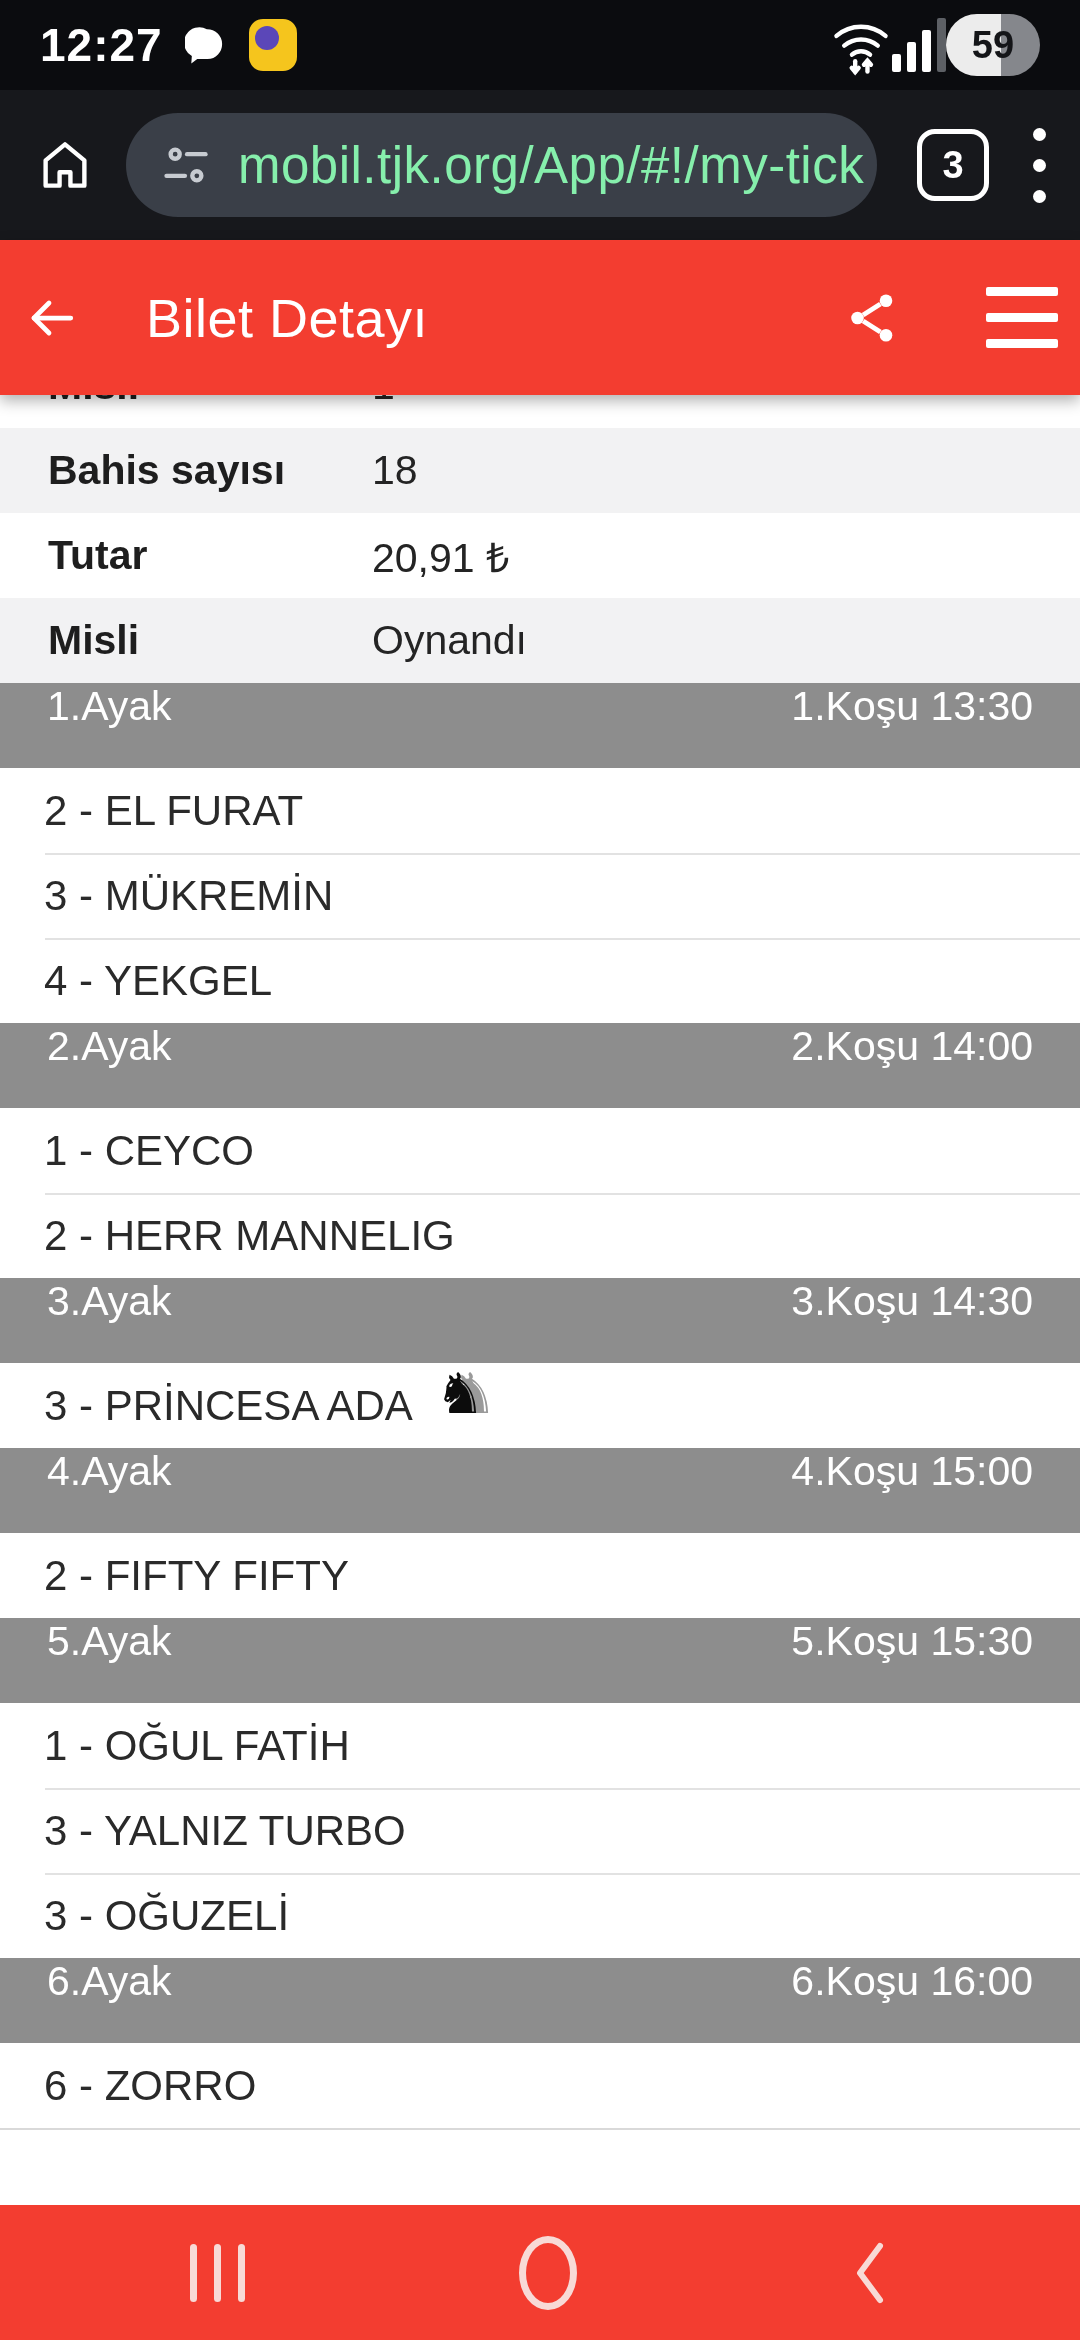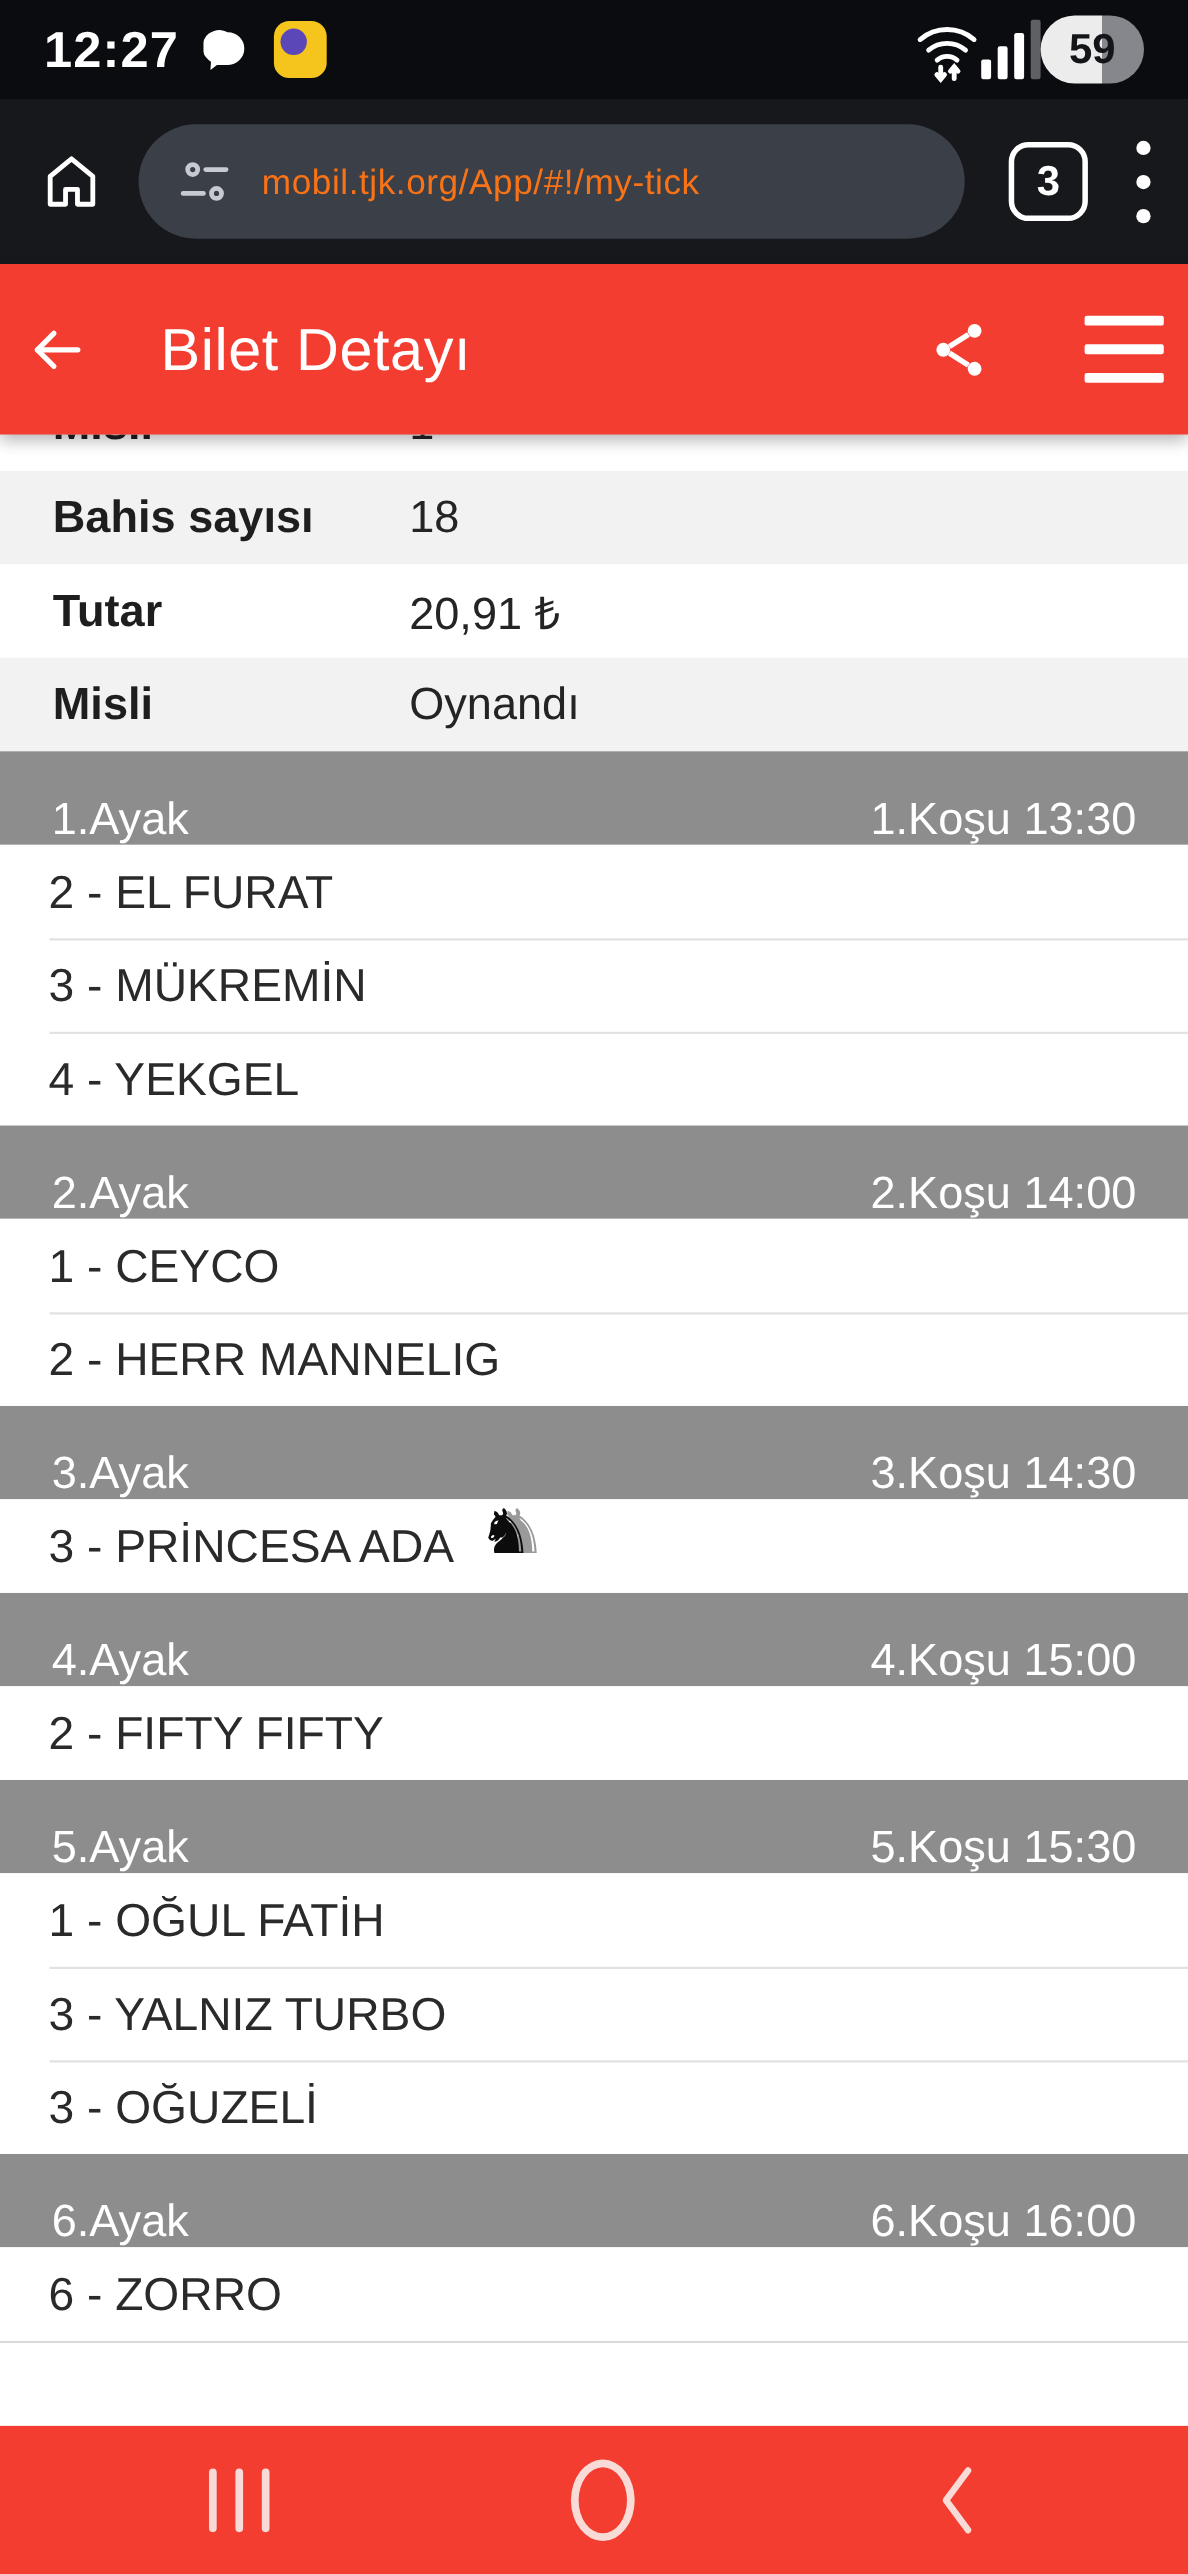--- a/index.html
+++ b/index.html
@@ -50,21 +50,21 @@
     flex:0 0 auto;
   }
   .home-btn { width:62px; height:62px; flex:0 0 auto; }
   .url-pill {
     flex:1; height:104px; margin:0 40px 0 30px;
     background:#3a3f48; border-radius:52px;
     display:flex; align-items:center; padding:0 34px; gap:26px;
     overflow:hidden; white-space:nowrap;
   }
   .tune-icon { width:52px; height:52px; flex:0 0 auto; }
-  .url-text { font-size:32px; color:#f97316; letter-spacing:.5px; }
+  .url-text { font-size:51px; color:#86efac; letter-spacing:.5px; }
   .tab-btn {
     width:72px; height:72px; border:5px solid #fff; border-radius:18px;
     display:flex; align-items:center; justify-content:center; flex:0 0 auto;
   }
   .tab-btn span { color:#fff; font-size:38px; font-weight:bold; }
   .menu-dots { margin-left:44px; display:flex; flex-direction:column; gap:18px; flex:0 0 auto; }
   .menu-dots i { width:13px; height:13px; border-radius:50%; background:#fff; display:block; }
 
   
   .app-header {
@@ -87,21 +87,21 @@
   .info-row {
     height:85px; display:flex; align-items:center; padding:0 48px;
     font-size:41px; color:#1e1e1e; flex:0 0 auto;
   }
   .info-row .label { width:324px; font-weight:bold; flex:0 0 auto; }
   .info-row .value { font-weight:normal; color:#242424; }
   .info-row.alt { background:#f2f2f3; }
 
   .leg-header {
     height:85px; background:#8d8d8d; color:#fff;
-    display:flex; align-items:flex-end; justify-content:space-between;
+    display:flex; align-items:flex-start; justify-content:space-between;
     padding:0 47px; font-size:41px; flex:0 0 auto;
   }
   .horse-row {
     height:85px; background:#fff; display:flex; align-items:center;
     padding:0 44px; font-size:42px; color:#2a2a2a; position:relative; flex:0 0 auto;
   }
   .horse-row + .horse-row::before {
     content:""; position:absolute; top:0; left:45px; right:0;
     height:2px; background:#e2e2e2;
   }

